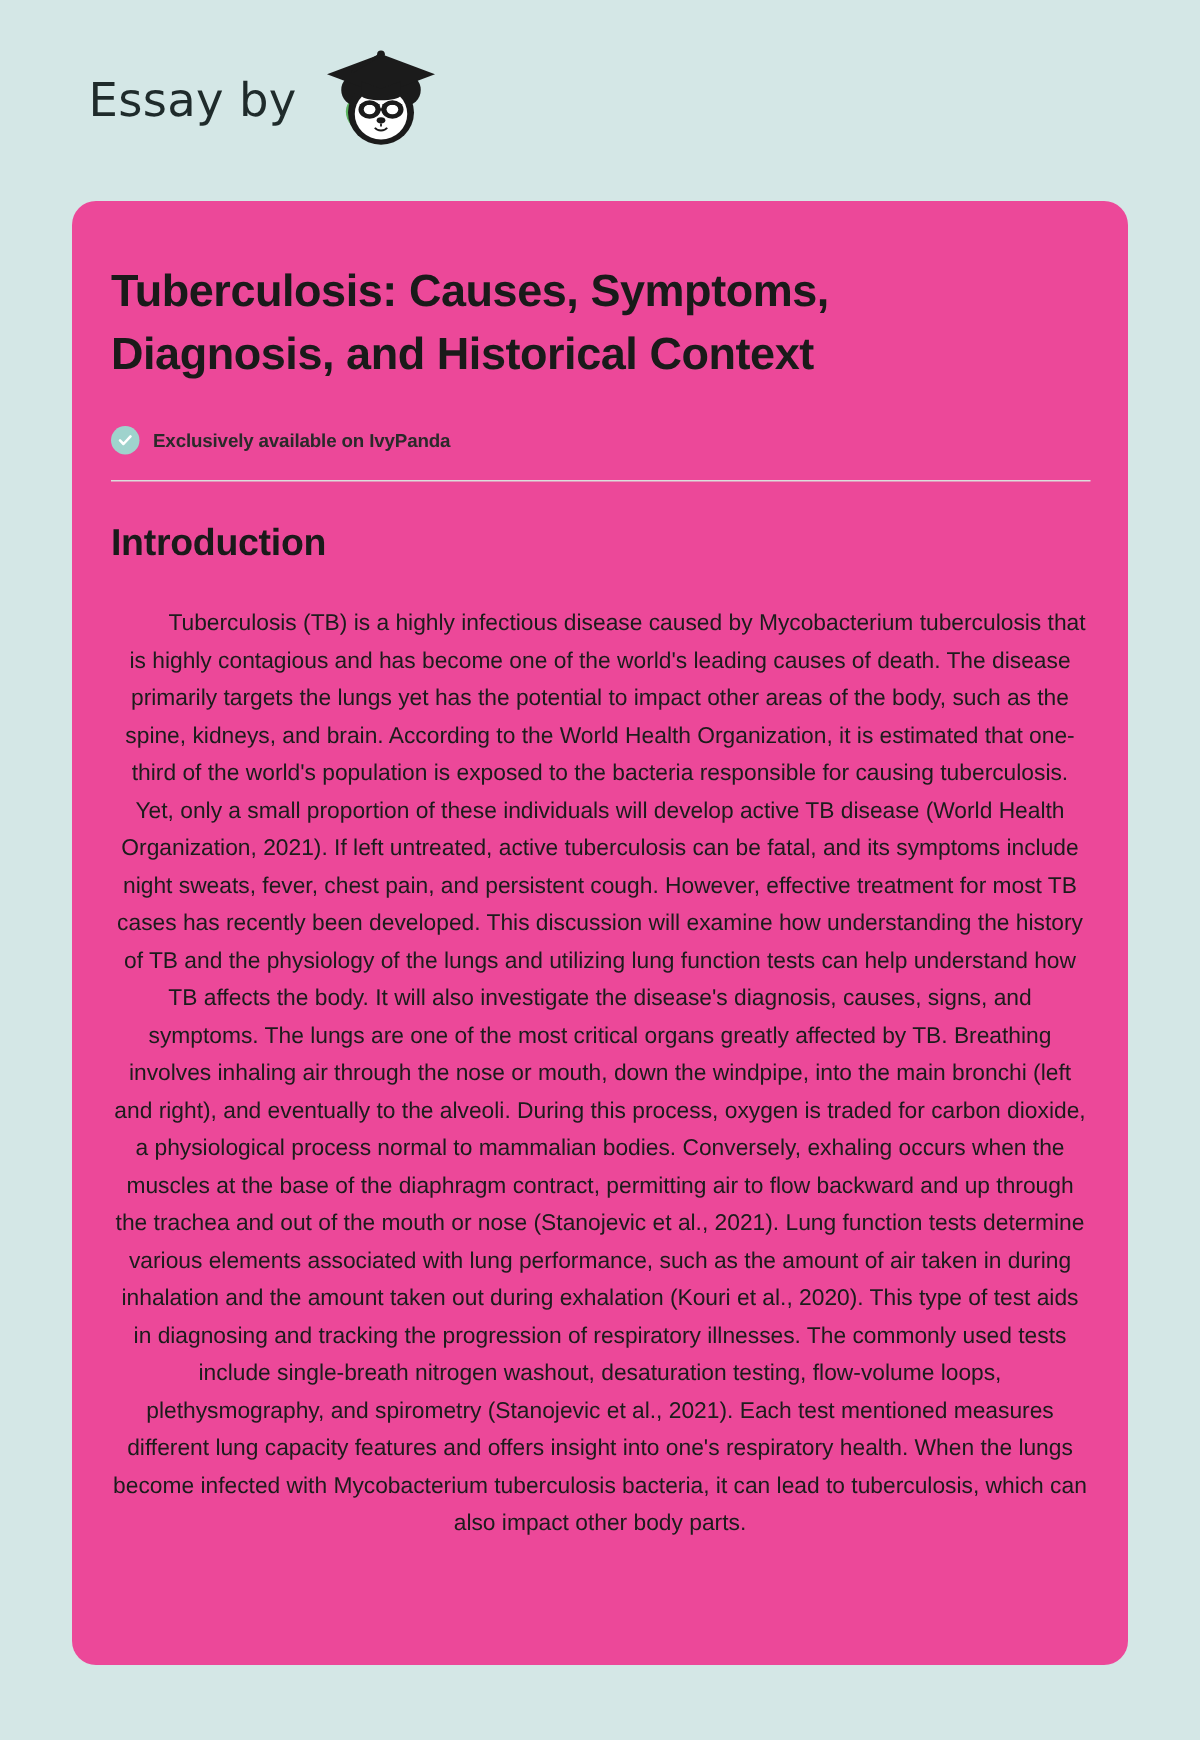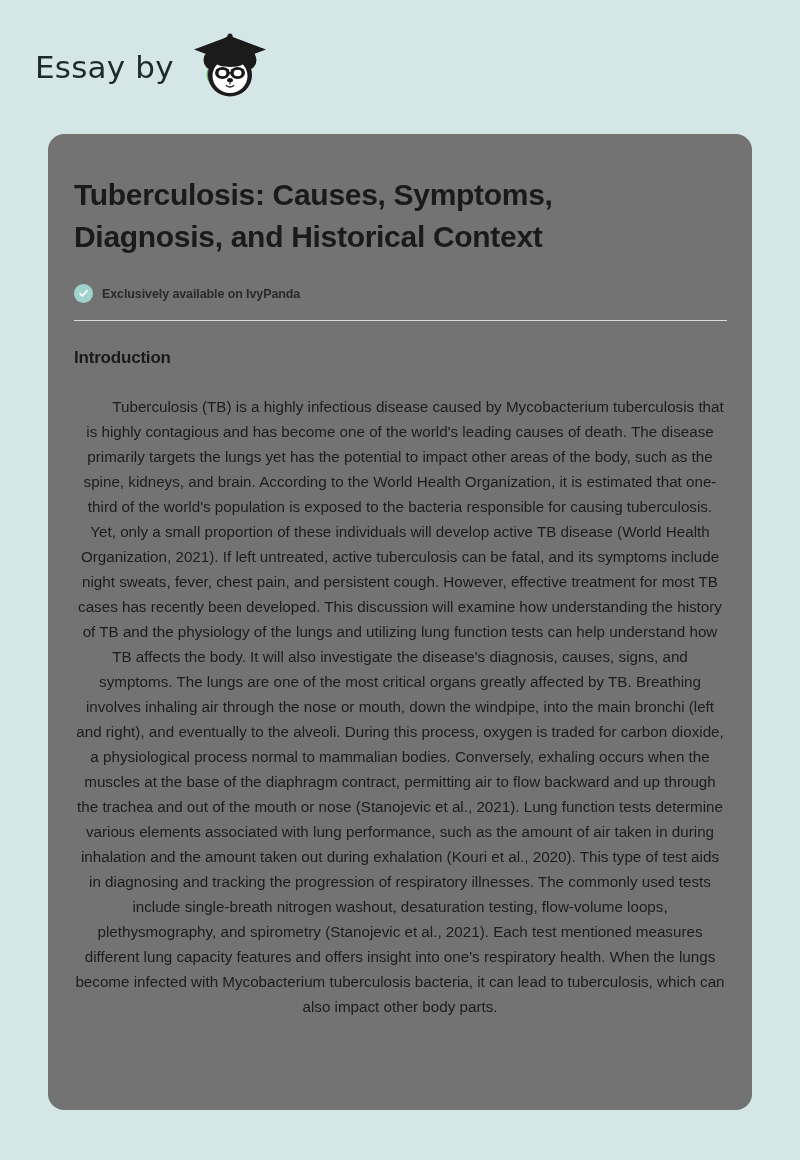--- a/index.html
+++ b/index.html
@@ -14,21 +14,21 @@
     font-family: "Liberation Sans", sans-serif;
     -webkit-font-smoothing: antialiased;
     overflow: hidden;
   }
 
   
   .brand-bar {
     height: 134px;
     display: flex;
     align-items: center;
-    padding-left: 35px;
+    padding-left: 59px;
   }
 
   .brand-lockup {
     display: flex;
     align-items: center;
     gap: 12px;
   }
 
   .brand-essay-by {
     font-family: "DejaVu Sans", sans-serif;
@@ -63,21 +63,21 @@
     font-weight: 700;
   }
 
   
   .paper-card {
     position: absolute;
     left: 48px;
     top: 134px;
     width: 704px;
     height: 976px;
-    background: #737373;
+    background: #ec4899;
     border-radius: 16px;
     padding: 40px 26px 0 26px;
   }
 
   .doc-title {
     font-family: "Liberation Sans", sans-serif;
     font-size: 30px;
     line-height: 42px;
     font-weight: 700;
     color: #1a1a1a;
@@ -117,21 +117,21 @@
   .rule {
     margin-top: 17px;
     height: 1px;
     background: #dcdcdc;
     width: 653px;
   }
 
   
   .section-heading {
     margin-top: 27px;
-    font-size: 17px;
+    font-size: 25px;
     font-weight: 700;
     color: #1a1a1a;
     letter-spacing: -0.2px;
   }
 
   .body-paragraph {
     margin-top: 26px;
     font-size: 15.2px;
     line-height: 25px;
     color: #1c1c1c;

